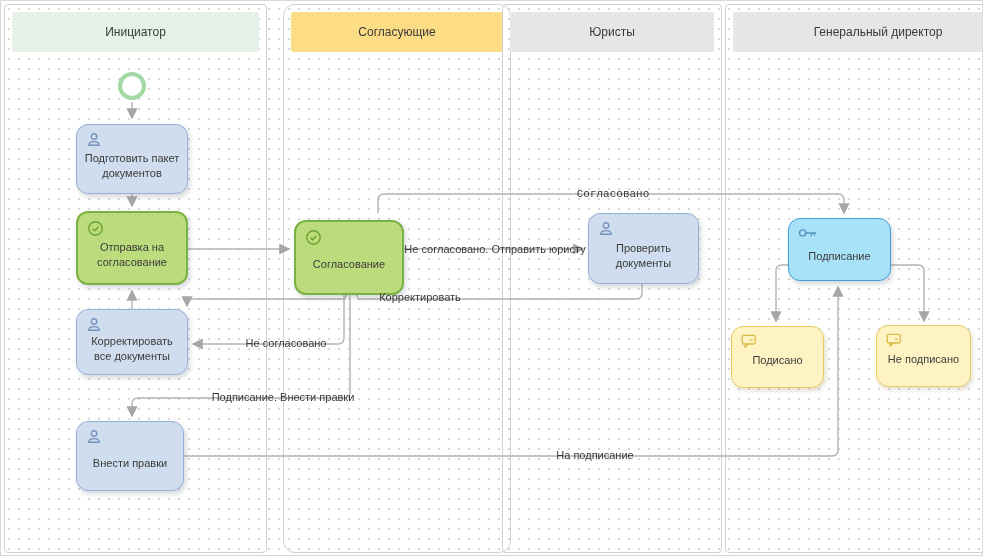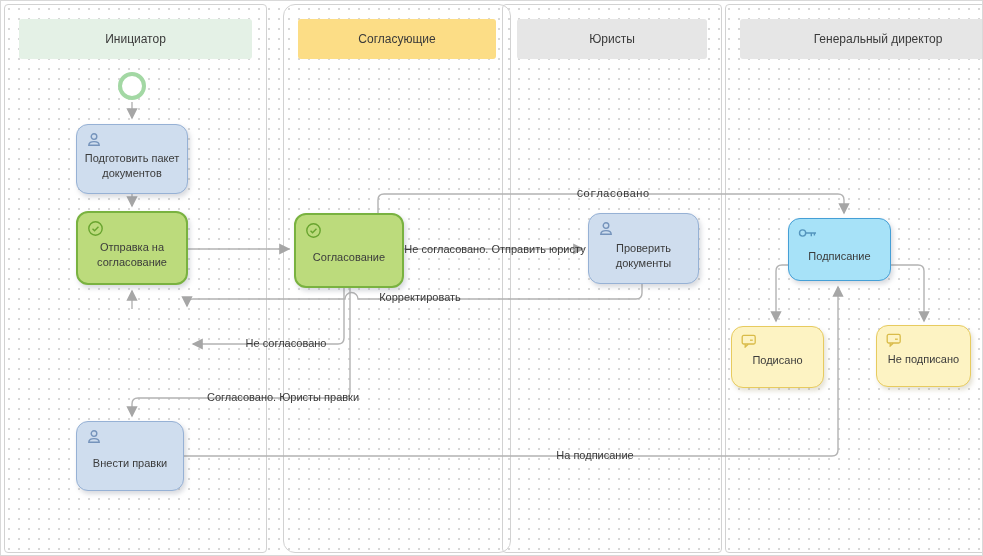--- a/index.html
+++ b/index.html
@@ -10,21 +10,21 @@
     background-image:radial-gradient(circle,#d7d7d7 1px,transparent 1.2px);
     background-size:10px 10px;background-position:3px 3px;
     border:1px solid #d9d9d9;box-sizing:border-box;
   }
   .lane{
     position:absolute;top:3px;height:549px;
     border:1px solid #d2d2d2;border-radius:4px;box-sizing:border-box;
     z-index:1;background:transparent;
   }
   .lane-header{
-    margin:14px;height:40px;line-height:40px;border-radius:3px;
+    margin:7px;height:40px;line-height:40px;border-radius:3px;
     text-align:center;font-size:12px;color:#3a3a3a;
   }
   .lh-green{background:#e4f1e6;}
   .lh-yellow{background:#fcdd86;}
   .lh-gray{background:#e6e6e6;}
 
   svg.edges{position:absolute;left:0;top:0;z-index:2;}
   .edge path{fill:none;stroke:#b3b3b3;stroke-width:1.4;}
 
   .node{
@@ -128,32 +128,41 @@
   <div class="node node-green" style="left:75px;top:210px;width:112px;height:74px;">
     <svg class="icon" width="17" height="17" viewBox="0 0 16 16">
       <g fill="none" stroke="#68a42f" stroke-width="1.3">
         <circle cx="8" cy="8" r="6.3"></circle>
         <path d="M5.2 8.2 L7.1 10.1 L10.8 6.3"></path>
       </g>
     </svg>
     <div class="label">Отправка на согласование</div>
   </div>
 
+  <div class="node node-blue" style="left:75px;top:308px;width:112px;height:66px;">
+    <svg class="icon" width="16" height="16" viewBox="0 0 16 16">
+      <g fill="none" stroke="#7593bb" stroke-width="1.4">
+        <circle cx="8" cy="4.6" r="2.8"></circle>
+        <path d="M2.8 13.2 C2.8 10.7 5.2 9.6 8 9.6 C10.8 9.6 13.2 10.7 13.2 13.2 Z"></path>
+      </g>
+    </svg>
+    <div class="label">Корректировать все документы</div>
+  </div>
 
   <div class="node node-blue" style="left:75px;top:420px;width:108px;height:70px;padding-left:8px;">
     <svg class="icon" width="16" height="16" viewBox="0 0 16 16">
       <g fill="none" stroke="#7593bb" stroke-width="1.4">
         <circle cx="8" cy="4.6" r="2.8"></circle>
         <path d="M2.8 13.2 C2.8 10.7 5.2 9.6 8 9.6 C10.8 9.6 13.2 10.7 13.2 13.2 Z"></path>
       </g>
     </svg>
     <div class="label">Внести правки</div>
   </div>
 
-  <div class="node node-green" style="left:293px;top:212px;width:110px;height:75px;">
+  <div class="node node-green" style="left:293px;top:219px;width:110px;height:75px;">
     <svg class="icon" width="17" height="17" viewBox="0 0 16 16">
       <g fill="none" stroke="#68a42f" stroke-width="1.3">
         <circle cx="8" cy="8" r="6.3"></circle>
         <path d="M5.2 8.2 L7.1 10.1 L10.8 6.3"></path>
       </g>
     </svg>
     <div class="label">Согласование</div>
   </div>
 
   <div class="node node-blue" style="left:587px;top:212px;width:111px;height:71px;">
@@ -195,16 +204,16 @@
         <path d="M9 6.2 L11.8 6.2"></path>
       </g>
     </svg>
     <div class="label">Не подписано</div>
   </div>
 
   <div class="edge-label" style="left:612px;top:193px;font-family:Liberation Mono, monospace;">Согласовано</div>
   <div class="edge-label" style="left:494px;top:248px;">Не согласовано. Отправить юристу</div>
   <div class="edge-label" style="left:419px;top:296px;">Корректировать</div>
   <div class="edge-label" style="left:285px;top:342px;">Не согласовано</div>
-  <div class="edge-label" style="left:282px;top:396px;">Согласовано. Юристы правки</div>
+  <div class="edge-label" style="left:282px;top:396px;">Подписание. Внести правки</div>
   <div class="edge-label" style="left:594px;top:454px;">На подписание</div>
 
 </div>
 
 </body></html>

